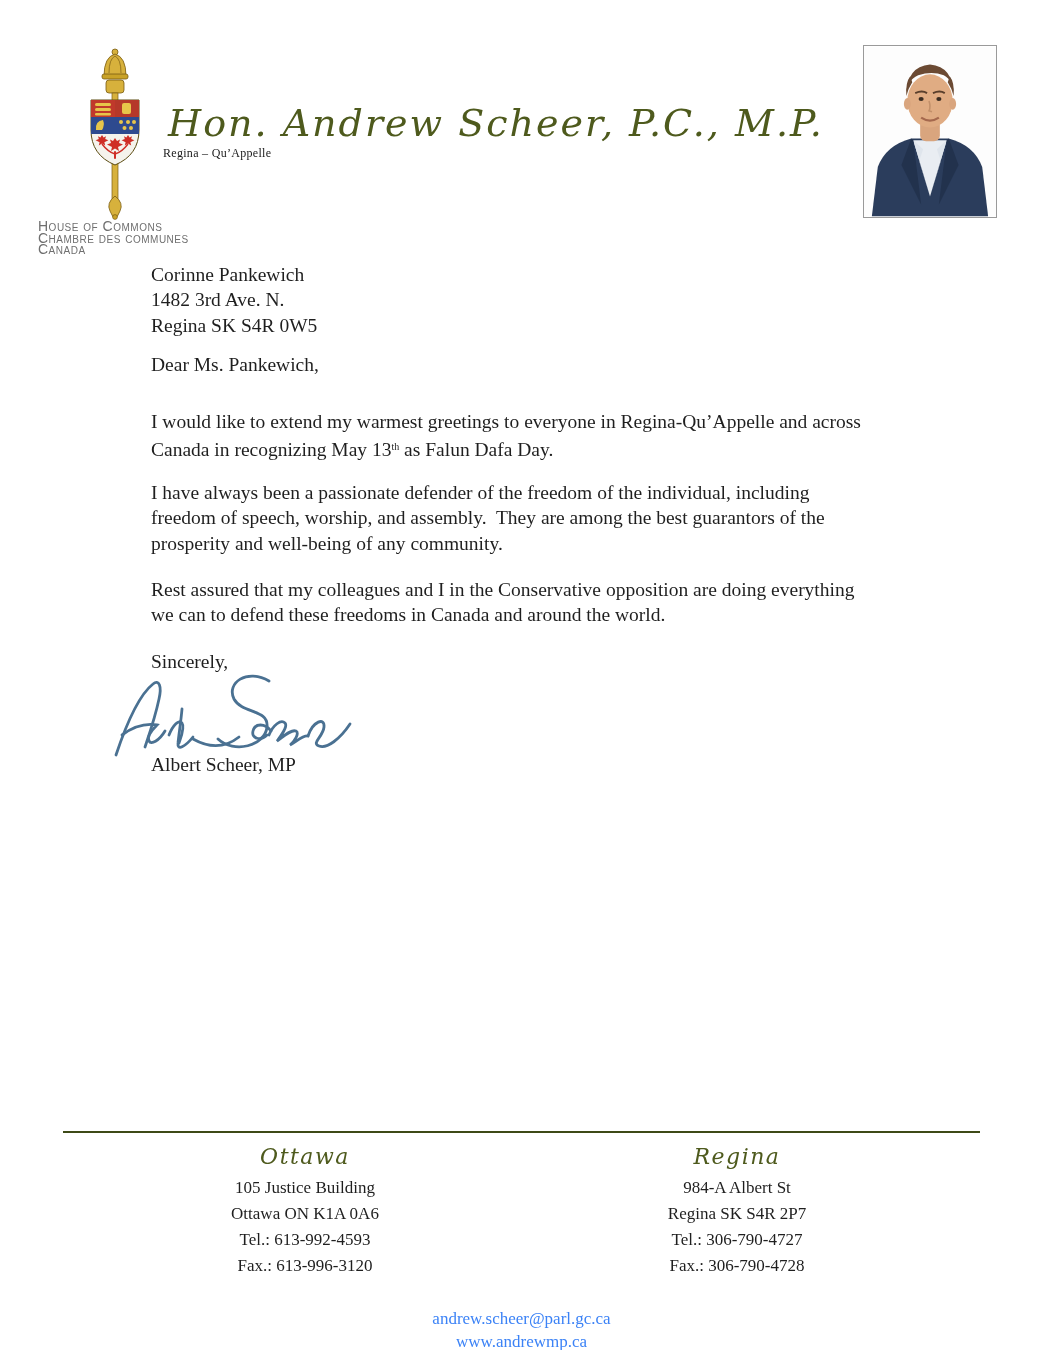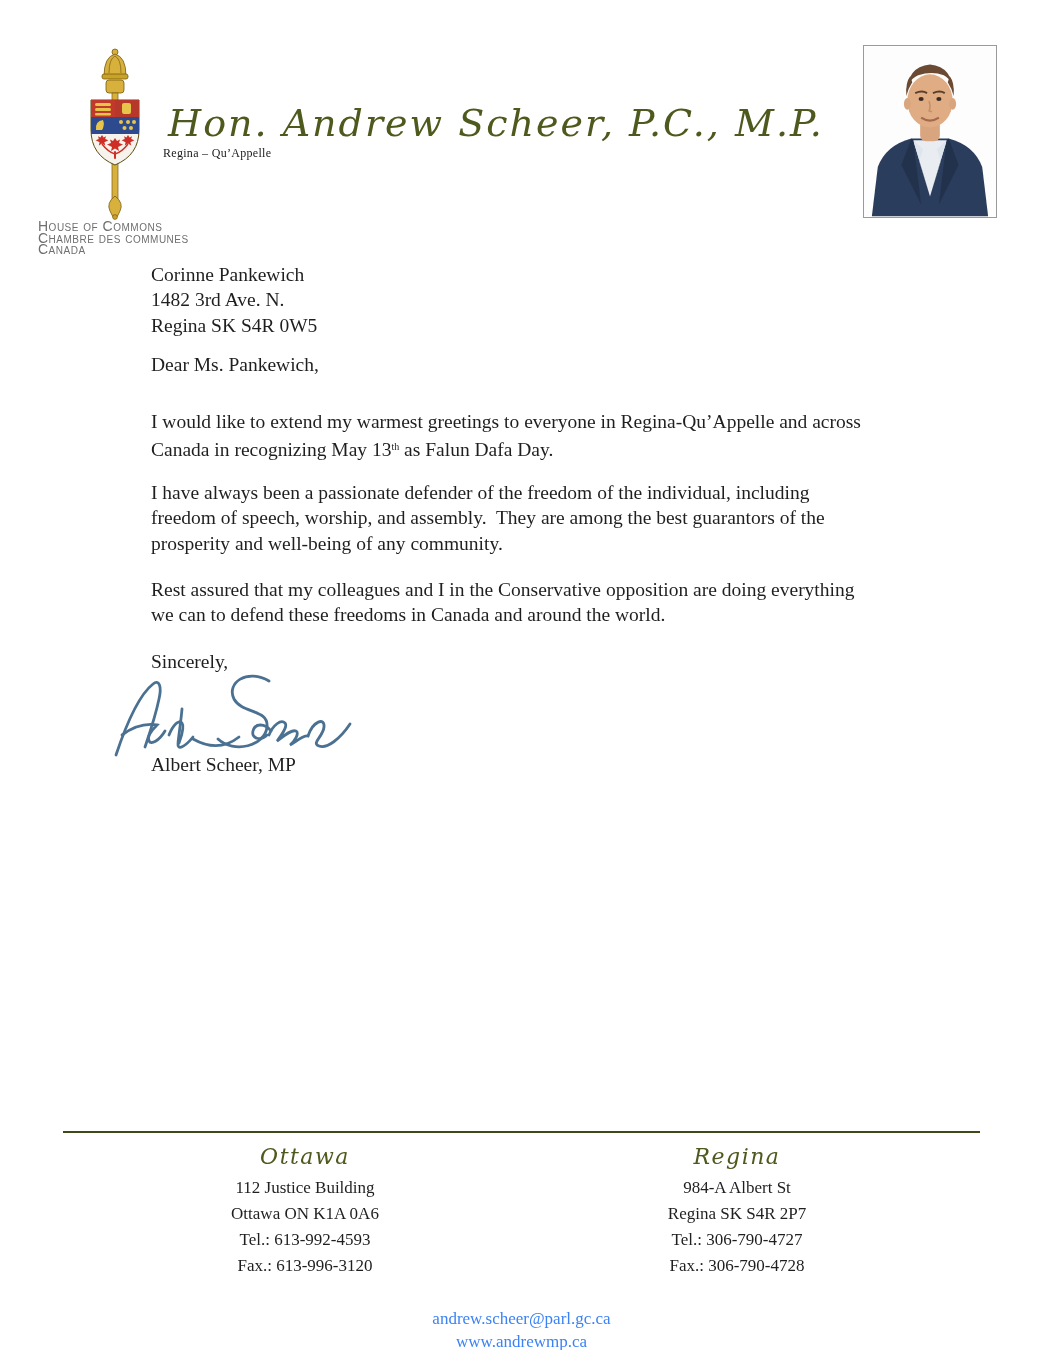--- a/index.html
+++ b/index.html
@@ -166,21 +166,21 @@
     <path d="M196,73 C201,58 213,54 212,64 C211,74 199,80 207,83 C215,86 228,76 238,61"></path>
   </g>
 </svg>
 
 <div class="body-block" id="signer">Albert Scheer, MP</div>
 
 <div class="footer-rule"></div>
 
 <div class="footer-col" id="office-ottawa">
   <div class="city-script">Ottawa</div>
-  <div class="office-line">112 Justice Building</div>
+  <div class="office-line">105 Justice Building</div>
   <div class="office-line">Ottawa ON K1A 0A6</div>
   <div class="office-line">Tel.: 613-992-4593</div>
   <div class="office-line">Fax.: 613-996-3120</div>
 </div>
 
 <div class="footer-col" id="office-regina">
   <div class="city-script">Regina</div>
   <div class="office-line">984-A Albert St</div>
   <div class="office-line">Regina SK S4R 2P7</div>
   <div class="office-line">Tel.: 306-790-4727</div>

